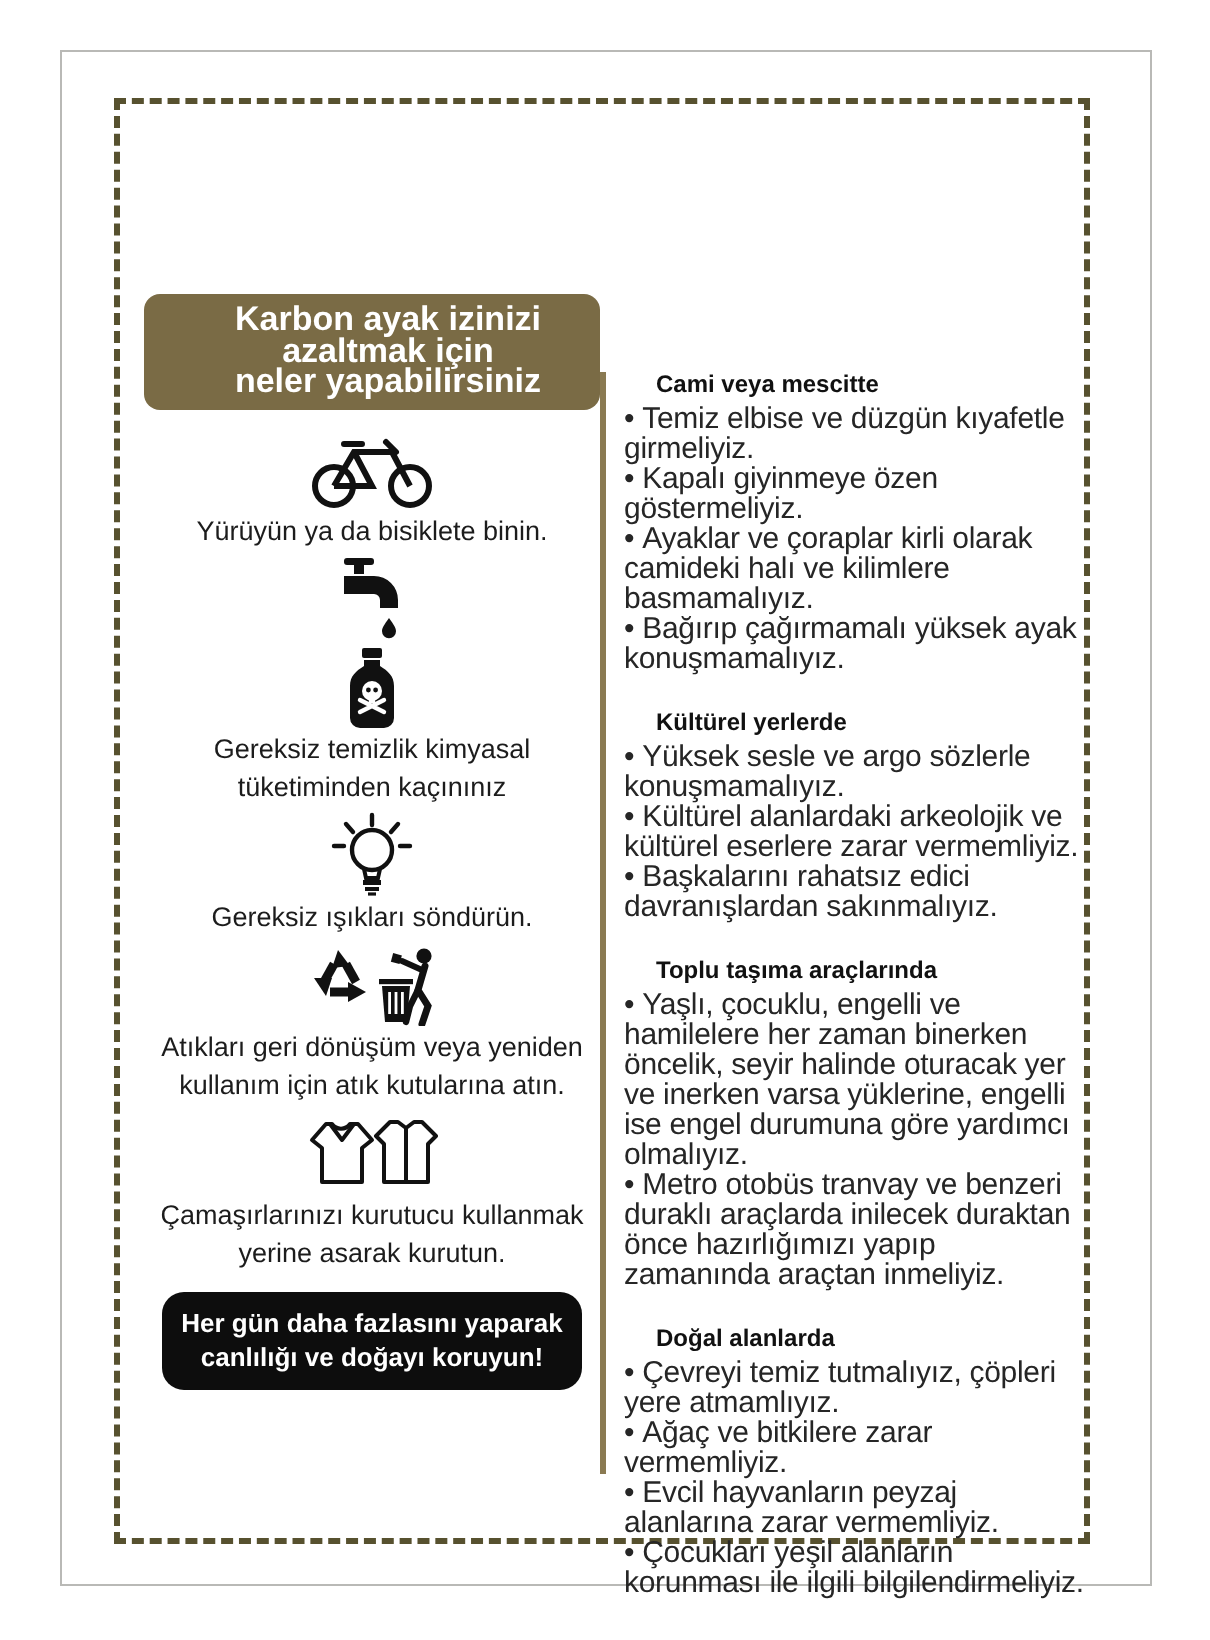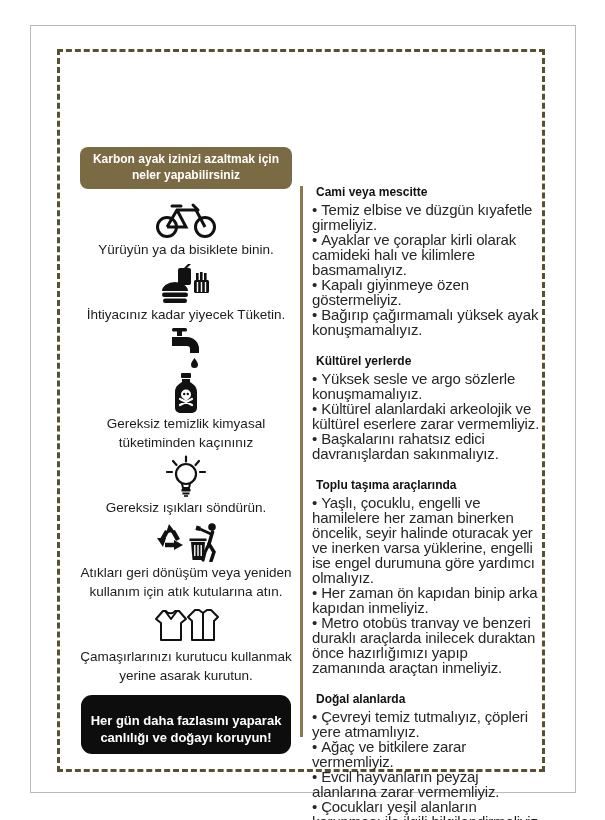--- a/index.html
+++ b/index.html
@@ -17,44 +17,44 @@
     border:3px dashed #57512f;
   }
   
   .left-col{
     position:absolute;left:70px;top:147px;width:232px;text-align:center;
     color:#1c1c1c;
   }
   .title-box{
     margin:0 auto 8px auto;width:196px;
     background:#7a6b45;color:#ffffff;border-radius:8px;
-    font-weight:bold;font-size:12px;line-height:15.5px;
-    padding:5px 8px 6px 8px;
+    font-weight:bold;font-size:17px;line-height:15.5px;
+    padding:5px 8px 6px 24px;
   }
   .tip-item{margin-bottom:2px;}
   .tip-item .icon-wrap{height:42px;display:flex;align-items:flex-end;justify-content:center;}
   .tip-caption{font-size:13.5px;line-height:19px;margin:1px 0 3px 0;text-align:center;}
   .footer-box{
     margin:10px auto 0 auto;width:192px;
     background:#0d0d0d;color:#ffffff;border-radius:11px;
     font-weight:bold;font-size:13px;line-height:17px;
-    padding:17px 9px 8px 9px;
+    padding:7px 9px 8px 9px;
   }
   
   .divider{
     position:absolute;left:300px;top:186px;width:3px;height:551px;
     background:#8a7a52;
   }
   
   .right-col{
     position:absolute;left:312px;top:184px;width:232px;color:#262626;
   }
   .right-col section{margin-bottom:16px;}
   .right-col h3{
-    margin:0 0 2px 4px;font-size:12px;line-height:16px;font-weight:bold;color:#111;
+    margin:0 0 2px 16px;font-size:12px;line-height:16px;font-weight:bold;color:#111;
   }
   .right-col p.bullet{
     margin:0;font-size:15px;line-height:15px;letter-spacing:-0.15px;
   }
   .bullet::before{content:"\2022\00a0";}
   svg{display:block;}
 </style>
 </head>
 <body>
 
@@ -75,39 +75,20 @@
           <circle cx="12" cy="28" r="9.5"></circle>
             <circle cx="50" cy="28" r="9.5"></circle>
           <path d="M12 28 L22 11 H41 L50 28 M22 11 L31 28 H12"></path>
           <path d="M17 7 h9 M38 6 l5 5" stroke-linecap="round"></path>
         </g>
       </svg>
     </div>
     <div class="tip-caption">Yürüyün ya da bisiklete binin.</div>
   </div>
 
-  <div class="tip-item">
-    <div class="icon-wrap">
-      <svg width="56" height="40" viewBox="0 0 56 40">
-        <g fill="#111">
-          <path d="M26 4 l4 -4 h3 l-5 5 z"></path>
-          <rect x="20" y="4" width="13" height="17" rx="2"></rect>
-          <rect x="38" y="9" width="2.6" height="8"></rect>
-          <rect x="42" y="8" width="2.6" height="9"></rect>
-          <rect x="46" y="9" width="2.6" height="8"></rect>
-          <rect x="36" y="16" width="15" height="13" rx="1.5"></rect>
-          <path d="M4 27 a13 9 0 0 1 26 0 z"></path>
-          <rect x="4" y="28.5" width="26" height="4.5" rx="2.2"></rect>
-          <rect x="5" y="34.5" width="24" height="4.5" rx="2.2"></rect>
-        </g>
-        <path d="M39.5 18 v10 M43.5 18 v10 M47.5 18 v10" stroke="#fff" stroke-width="1.4"></path>
-      </svg>
-    </div>
-    <div class="tip-caption">İhtiyacınız kadar yiyecek Tüketin.</div>
-  </div>
 
   <div class="tip-item">
     <div class="icon-wrap">
       <svg width="44" height="41" viewBox="0 0 44 41">
         <g fill="#111">
           <rect x="13" y="0" width="5" height="8"></rect>
           <rect x="8" y="0" width="15" height="3.5" rx="1.5"></rect>
           <path d="M8 9 h15 a12 12 0 0 1 12 12 v4 h-9 v-4 a3 3 0 0 0 -3 -3 h-15 z"></path>
           <path d="M30.5 30 c-2.5 3.5 -3.5 5 -3.5 6.6 a3.5 3.5 0 0 0 7 0 c0 -1.6 -1 -3.1 -3.5 -6.6 z"></path>
         </g>
@@ -195,36 +176,35 @@
 
 </div>
 
 <div class="divider"></div>
 
 <div class="right-col">
 
   <section>
     <h3>Cami veya mescitte</h3>
     <p class="bullet">Temiz elbise ve düzgün kıyafetle girmeliyiz.</p>
+    <p class="bullet">Kapalı giyinmeye özen göstermeliyiz.</p>
     <p class="bullet">Ayaklar ve çoraplar kirli olarak camideki halı ve kilimlere basmamalıyız.</p>
-    <p class="bullet">Kapalı giyinmeye özen göstermeliyiz.</p>
     <p class="bullet">Bağırıp çağırmamalı yüksek ayak konuşmamalıyız.</p>
   </section>
 
   <section>
     <h3>Kültürel yerlerde</h3>
     <p class="bullet">Yüksek sesle ve argo sözlerle konuşmamalıyız.</p>
     <p class="bullet">Kültürel alanlardaki arkeolojik ve kültürel eserlere zarar vermemliyiz.</p>
     <p class="bullet">Başkalarını rahatsız edici davranışlardan sakınmalıyız.</p>
   </section>
 
   <section>
     <h3>Toplu taşıma araçlarında</h3>
     <p class="bullet">Yaşlı, çocuklu, engelli ve hamilelere her zaman binerken öncelik, seyir halinde oturacak yer ve inerken varsa yüklerine, engelli ise engel durumuna göre yardımcı olmalıyız.</p>
-    <p class="bullet">Her zaman ön kapıdan binip arka kapıdan inmeliyiz.</p>
     <p class="bullet">Metro otobüs tranvay ve benzeri duraklı araçlarda inilecek duraktan önce hazırlığımızı yapıp zamanında araçtan inmeliyiz.</p>
   </section>
 
   <section>
     <h3>Doğal alanlarda</h3>
     <p class="bullet">Çevreyi temiz tutmalıyız, çöpleri yere atmamlıyız.</p>
     <p class="bullet">Ağaç ve bitkilere zarar vermemliyiz.</p>
     <p class="bullet">Evcil hayvanların peyzaj alanlarına zarar vermemliyiz.</p>
     <p class="bullet">Çocukları yeşil alanların korunması ile ilgili bilgilendirmeliyiz.</p>
   </section>

